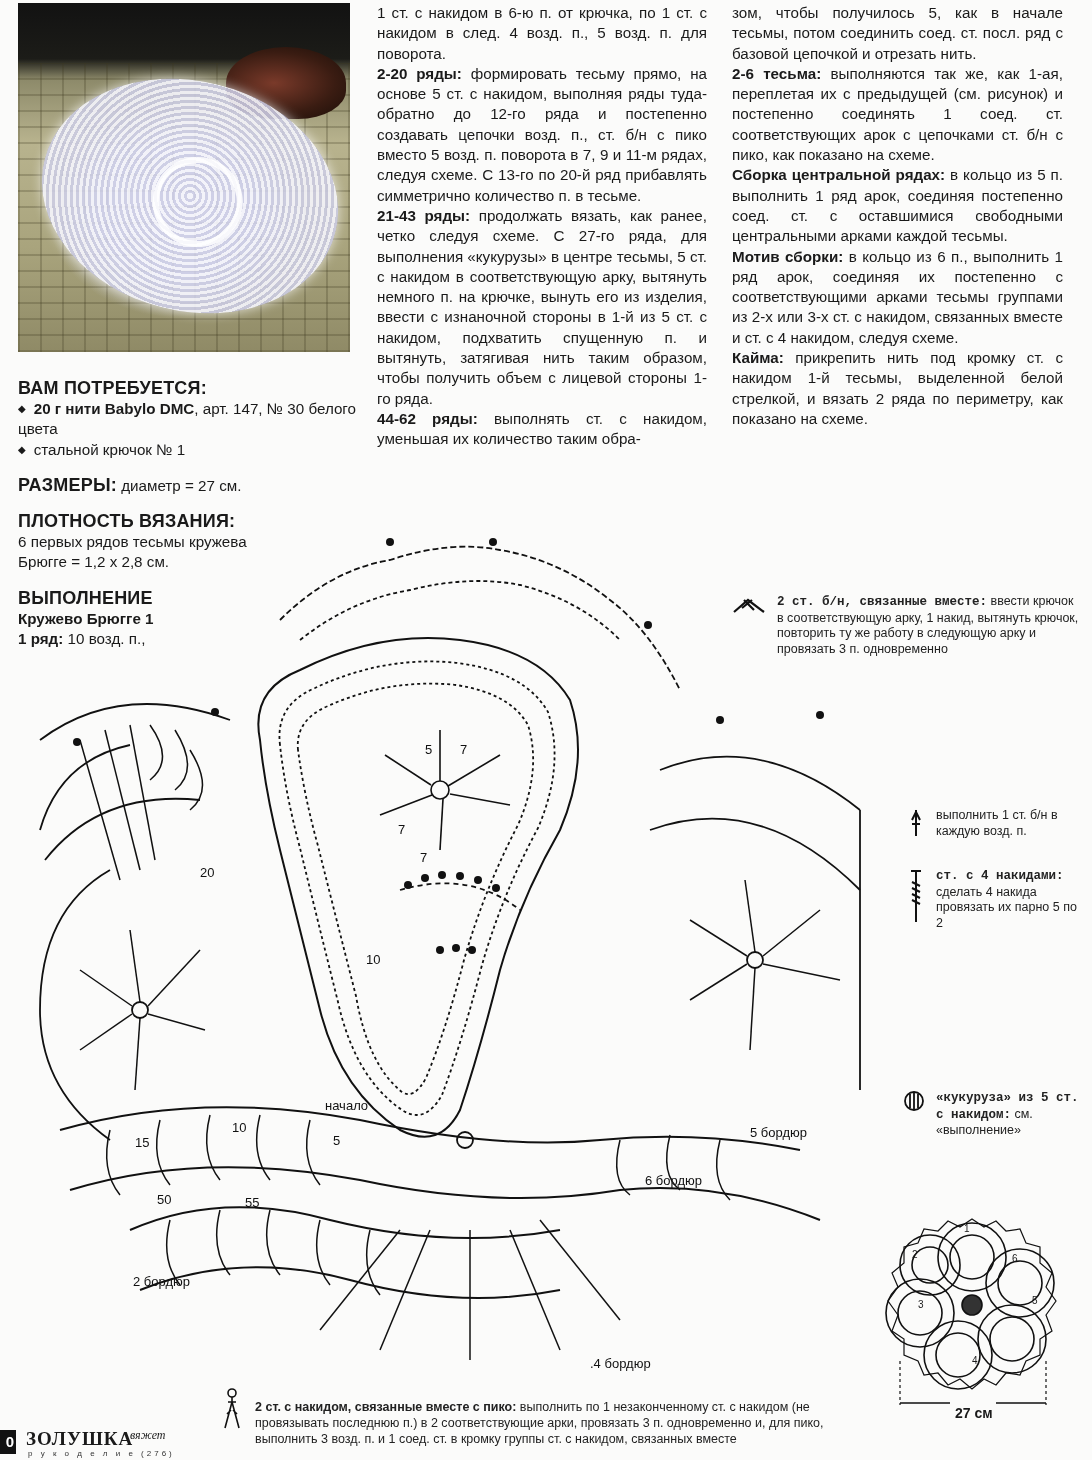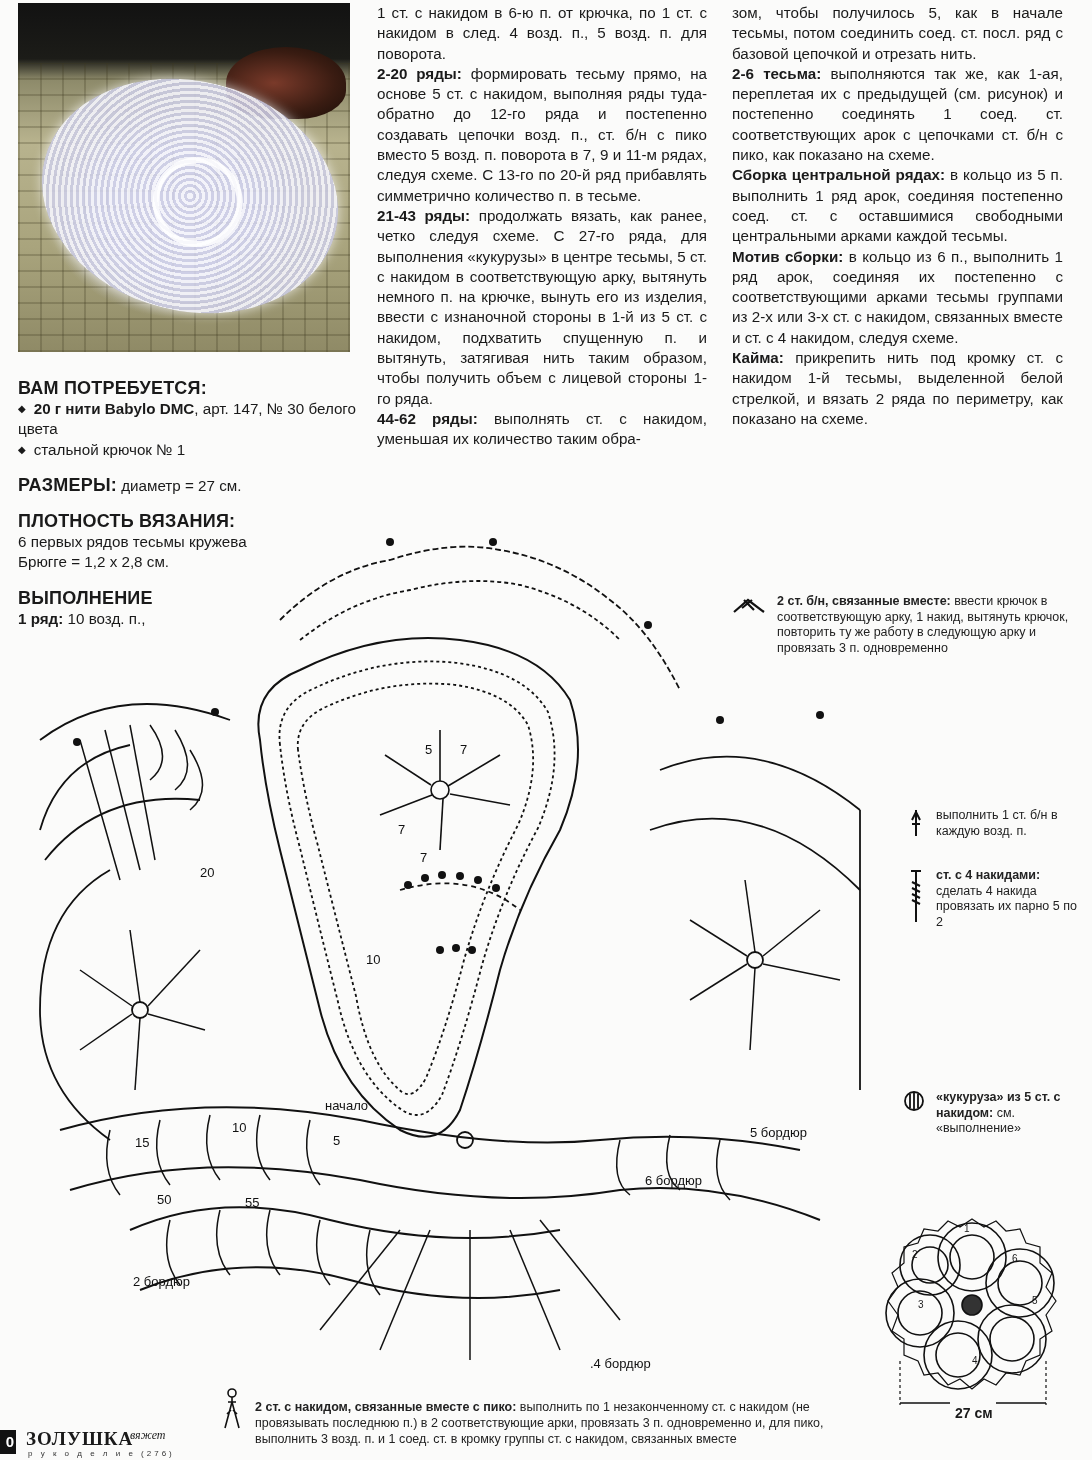--- a/index.html
+++ b/index.html
@@ -47,21 +47,21 @@
   .left-block { position: absolute; left: 18px; top: 377px; width: 340px; }
   .h1 { font-weight: bold; font-size: 18px; line-height: 22px; letter-spacing: 0.2px; }
   .ln { font-size: 15.2px; line-height: 20.3px; }
   .bullet::before { content: "\25C6"; font-size: 10px; margin-right: 8px; vertical-align: 2px; }
   .gap { height: 14px; }
 
   .diagram { position: absolute; left: 0; top: 530px; width: 880px; height: 860px; }
   .diag-label { position: absolute; font-size: 13px; color: #111; }
 
   .legend { position: absolute; font-size: 12.5px; line-height: 15.5px; color: #222; font-family: "Liberation Sans Narrow", "Liberation Sans", sans-serif; }
-  .legend b { font-weight: bold; }
+  .legend b { font-weight: bold; font-family: Liberation Mono, monospace; }
   .legend .sym { position: absolute; }
 
   .mini-sketch { position: absolute; left: 880px; top: 1205px; width: 185px; height: 210px; }
   .mini-label { position: absolute; left: 955px; top: 1405px; font-size: 14px; font-weight: bold; }
 
   .footer-pg { position: absolute; left: 0; top: 1430px; width: 16px; height: 24px; background: #111; color: #fff; font-weight: bold; font-size: 15px; text-align: right; padding-right: 2px; line-height: 24px; }
   .footer-brand { position: absolute; left: 26px; top: 1428px; font-family: "Liberation Serif", serif; font-weight: bold; font-size: 19px; letter-spacing: 1px; }
   .footer-brand-sub { position: absolute; left: 130px; top: 1428px; font-family: "Liberation Serif", serif; font-style: italic; font-size: 12px; text-align: center; }
   .footer-issue { position: absolute; left: 28px; top: 1449px; font-size: 8px; letter-spacing: 3px; color: #333; }
 
@@ -82,20 +82,21 @@
   <div class="ln bullet"><b>20 г нити Babylo DMC</b><span>, арт. 147, № 30 белого цвета</span></div>
   <div class="ln bullet"><span>стальной крючок № 1</span></div>
   <div class="gap"></div>
   <div class="ln"><span class="h1">РАЗМЕРЫ:</span> <span>диаметр = 27 см.</span></div>
   <div class="gap"></div>
   <div class="h1">ПЛОТНОСТЬ ВЯЗАНИЯ:</div>
   <div class="ln">6 первых рядов тесьмы кружева</div>
   <div class="ln">Брюгге = 1,2 х 2,8 см.</div>
   <div class="gap"></div>
   <div class="h1">ВЫПОЛНЕНИЕ</div>
+  <div class="ln" style="font-weight:bold">Кружево Брюгге 1</div>
   <div class="ln"><b>1 ряд:</b><span> 10 возд. п.,</span></div>
 </div>
 
 <div class="col col2">
   <p><b></b><span>1 ст. с накидом в 6-ю п. от крючка, по 1 ст. с накидом в след. 4 возд. п., 5 возд. п. для поворота.</span></p>
   <p><b>2-20 ряды:</b><span> формировать тесьму прямо, на основе 5 ст. с накидом, выполняя ряды туда-обратно до 12-го ряда и постепенно создавать цепочки возд. п., ст. б/н с пико вместо 5 возд. п. поворота в 7, 9 и 11-м рядах, следуя схеме. С 13-го по 20-й ряд прибавлять симметрично количество п. в тесьме.</span></p>
   <p><b>21-43 ряды:</b><span> продолжать вязать, как ранее, четко следуя схеме. С 27-го ряда, для выполнения «кукурузы» в центре тесьмы, 5 ст. с накидом в соответствующую арку, вытянуть немного п. на крючке, вынуть его из изделия, ввести с изнаночной стороны в 1-й из 5 ст. с накидом, подхватить спущенную п. и вытянуть, затягивая нить таким образом, чтобы получить объем с лицевой стороны 1-го ряда.</span></p>
   <p><b>44-62 ряды:</b><span> выполнять ст. с накидом, уменьшая их количество таким обра-</span></p>
 </div>
 

